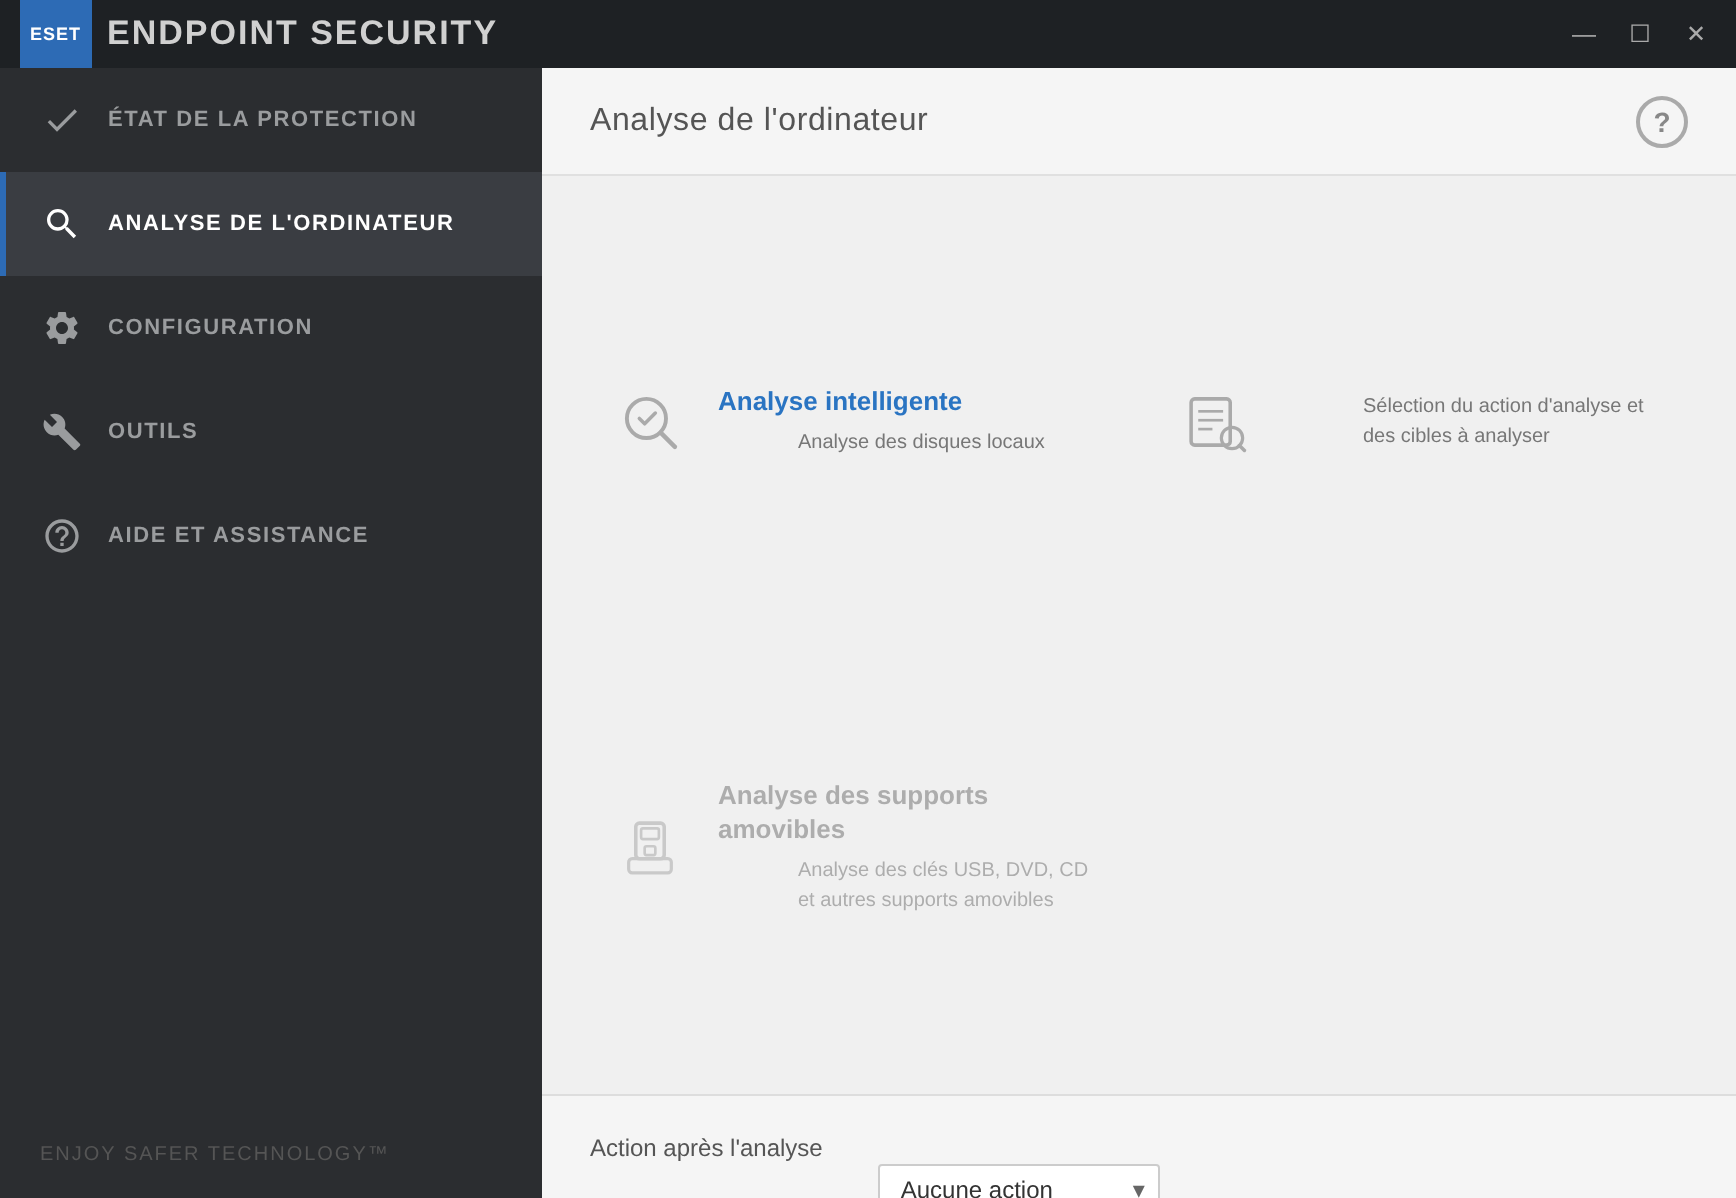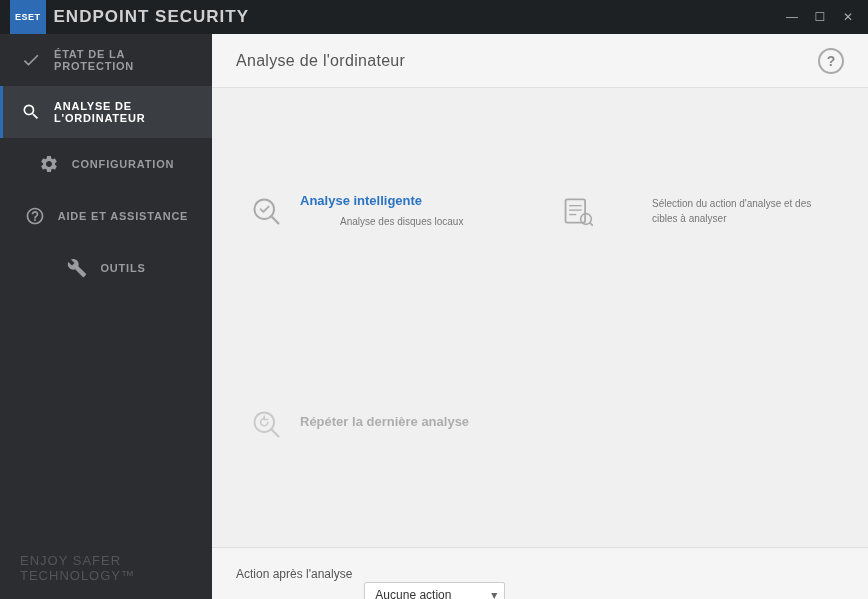--- a/index.html
+++ b/index.html
@@ -58,26 +58,25 @@
 
     
     .main-layout {
       display: flex;
       flex: 1;
       overflow: hidden;
     }
 
     
     .sidebar {
-      width: 212px;
+      width: 271px;
       background: #2b2d30;
       display: flex;
       flex-direction: column;
       flex-shrink: 0;
-      align-items: center;
     }
     .sidebar-item {
       display: flex;
       align-items: center;
       gap: 12px;
       padding: 0 20px;
       height: 52px;
       cursor: pointer;
       color: #9a9c9e;
       font-size: 11px;
@@ -109,21 +108,21 @@
     }
     .sidebar-icon svg {
       width: 20px;
       height: 20px;
       fill: currentColor;
     }
     .sidebar-footer {
       margin-top: auto;
       padding: 16px 20px;
       color: #555;
-      font-size: 13px;
+      font-size: 10px;
       letter-spacing: 1px;
       text-transform: uppercase;
     }
 
     
     .content {
       flex: 1;
       background: #f0f0f0;
       display: flex;
       flex-direction: column;
@@ -211,21 +210,21 @@
     }
 
     
     .bottom-bar {
       background: #f5f5f5;
       border-top: 1px solid #ddd;
       height: 52px;
       display: flex;
       align-items: center;
       padding: 0 24px;
-      gap: 12px;
+      gap: 28px;
       flex-shrink: 0;
     }
     .bottom-label {
       font-size: 12px;
       color: #555;
     }
     .action-select {
       appearance: none;
       -webkit-appearance: none;
       background: #fff;
@@ -297,33 +296,33 @@
         <svg viewBox="0 0 24 24">
             <path d="M19.14 12.94c.04-.3.06-.61.06-.94s-.02-.64-.07-.94l2.03-1.58c.18-.14.23-.41.12-.61l-1.92-3.32c-.12-.22-.37-.29-.59-.22l-2.39.96c-.5-.38-1.03-.7-1.62-.94l-.36-2.54c-.04-.24-.24-.41-.48-.41h-3.84c-.24 0-.43.17-.47.41l-.36 2.54c-.59.24-1.13.57-1.62.94l-2.39-.96c-.22-.08-.47 0-.59.22L2.74 8.87c-.12.21-.08.47.12.61l2.03 1.58c-.05.3-.09.63-.09.94s.02.64.07.94l-2.03 1.58c-.18.14-.23.41-.12.61l1.92 3.32c.12.22.37.29.59.22l2.39-.96c.5.38 1.03.7 1.62.94l.36 2.54c.05.24.24.41.48.41h3.84c.24 0 .44-.17.47-.41l.36-2.54c.59-.24 1.13-.56 1.62-.94l2.39.96c.22.08.47 0 .59-.22l1.92-3.32c.12-.22.07-.47-.12-.61l-2.01-1.58zM12 15.6c-1.98 0-3.6-1.62-3.6-3.6s1.62-3.6 3.6-3.6 3.6 1.62 3.6 3.6-1.62 3.6-3.6 3.6z"></path>
           </svg>
       </span>
       <span>CONFIGURATION</span>
     </div>
 
     <div class="sidebar-item">
       <span class="sidebar-icon">
         <svg viewBox="0 0 24 24">
+            <path d="M22.7 19l-9.1-9.1c.9-2.3.4-5-1.5-6.9-2-2-5-2.4-7.4-1.3L9 6 6 9 1.6 4.7C.4 7.1.9 10.1 2.9 12.1c1.9 1.9 4.6 2.4 6.9 1.5l9.1 9.1c.4.4 1 .4 1.4 0l2.3-2.3c.5-.4.5-1.1.1-1.4z"></path>
+          </svg>
+      </span>
+      <span>OUTILS</span>
+    </div>
+
+    <div class="sidebar-item">
+      <span class="sidebar-icon">
+        <svg viewBox="0 0 24 24">
             <path d="M11 18h2v-2h-2v2zm1-16C6.48 2 2 6.48 2 12s4.48 10 10 10 10-4.48 10-10S17.52 2 12 2zm0 18c-4.41 0-8-3.59-8-8s3.59-8 8-8 8 3.59 8 8-3.59 8-8 8zm0-14c-2.21 0-4 1.79-4 4h2c0-1.1.9-2 2-2s2 .9 2 2c0 2-3 1.75-3 5h2c0-2.25 3-2.5 3-5 0-2.21-1.79-4-4-4z"></path>
           </svg>
       </span>
       <span>AIDE ET ASSISTANCE</span>
-    </div>
-
-    <div class="sidebar-item">
-      <span class="sidebar-icon">
-        <svg viewBox="0 0 24 24">
-            <path d="M22.7 19l-9.1-9.1c.9-2.3.4-5-1.5-6.9-2-2-5-2.4-7.4-1.3L9 6 6 9 1.6 4.7C.4 7.1.9 10.1 2.9 12.1c1.9 1.9 4.6 2.4 6.9 1.5l9.1 9.1c.4.4 1 .4 1.4 0l2.3-2.3c.5-.4.5-1.1.1-1.4z"></path>
-          </svg>
-      </span>
-      <span>OUTILS</span>
     </div>
 
     <div class="sidebar-footer">ENJOY SAFER TECHNOLOGY™</div>
   </div>
 
   <div class="content">
 
     <div class="content-header">
       <span class="content-title">Analyse de l'ordinateur</span>
       <div class="help-btn">?</div>
@@ -354,35 +353,35 @@
             <line x1="8" y1="22" x2="16" y2="22" stroke="#aaa" stroke-width="1.5"></line>
             <circle cx="27" cy="27" r="6" stroke="#aaa" stroke-width="1.8" fill="none"></circle>
             <line x1="31.2" y1="31.2" x2="34" y2="34" stroke="#aaa" stroke-width="2" stroke-linecap="round"></line>
           </svg>
         </div>
         <div class="scan-text">
           <div class="scan-desc">Sélection du action d'analyse et des cibles à analyser</div>
         </div>
       </div>
 
-
       <div class="scan-option disabled">
         <div class="scan-icon">
           <svg viewBox="0 0 36 36" fill="none">
-            <circle cx="16" cy="16" r="11" stroke="#aaa" stroke-width="2.2" fill="none"></circle>
-            <line x1="24" y1="24" x2="32" y2="32" stroke="#aaa" stroke-width="2.5" stroke-linecap="round"></line>
-            <path d="M20 16 A4 4 0 1 1 16 12" stroke="#aaa" stroke-width="1.8" fill="none" stroke-linecap="round"></path>
-            <polyline points="16,9 16,13 20,13" stroke="#aaa" stroke-width="1.8" fill="none" stroke-linejoin="round" stroke-linecap="round"></polyline>
+            <rect x="10" y="4" width="16" height="20" rx="2" stroke="#aaa" stroke-width="2" fill="none"></rect>
+            <rect x="13" y="7" width="10" height="6" rx="1" stroke="#aaa" stroke-width="1.5" fill="none"></rect>
+            <rect x="15" y="17" width="6" height="5" rx="1" stroke="#aaa" stroke-width="1.5" fill="none"></rect>
+            <rect x="6" y="24" width="24" height="8" rx="2" stroke="#aaa" stroke-width="1.8" fill="none"></rect>
           </svg>
         </div>
         <div class="scan-text">
-          <div class="scan-title">Répéter la dernière analyse</div>
-          <div class="scan-desc"></div>
+          <div class="scan-title">Analyse des supports amovibles</div>
+          <div class="scan-desc">Analyse des clés USB, DVD, CD et autres supports amovibles</div>
         </div>
       </div>
+
 
     </div>
 
     <div class="bottom-bar">
       <span class="bottom-label">Action après l'analyse</span>
       <div class="select-wrapper">
         <select class="action-select">
           <option>Aucune action</option>
           <option>Arrêter l'ordinateur</option>
           <option>Redémarrer</option>

